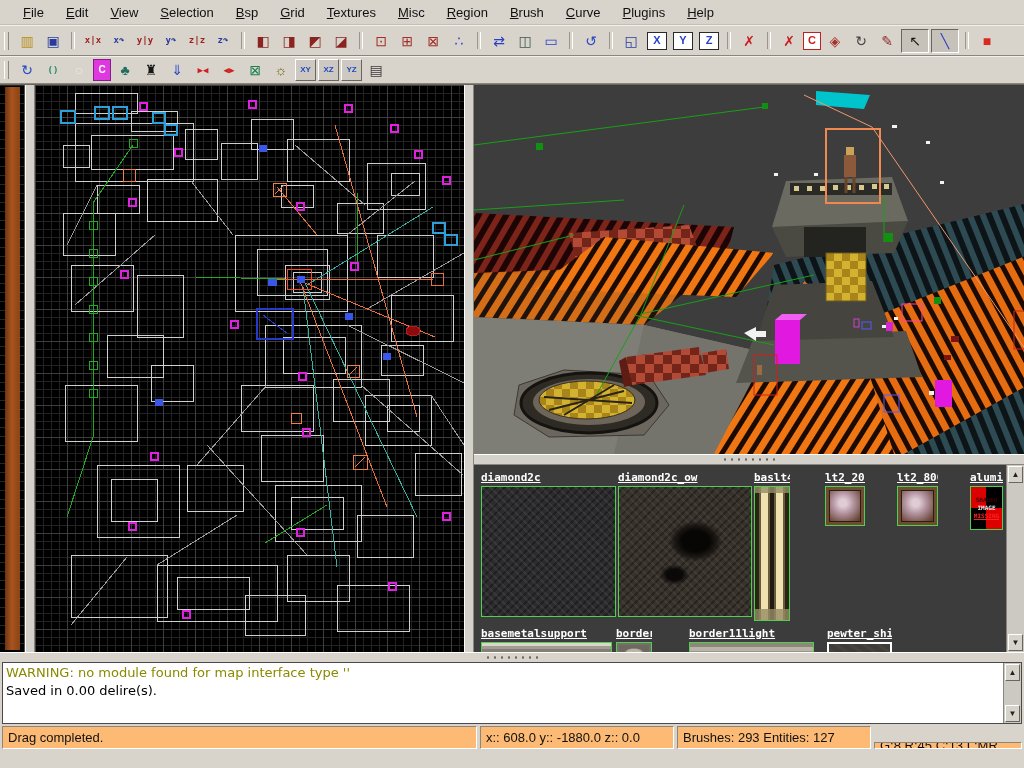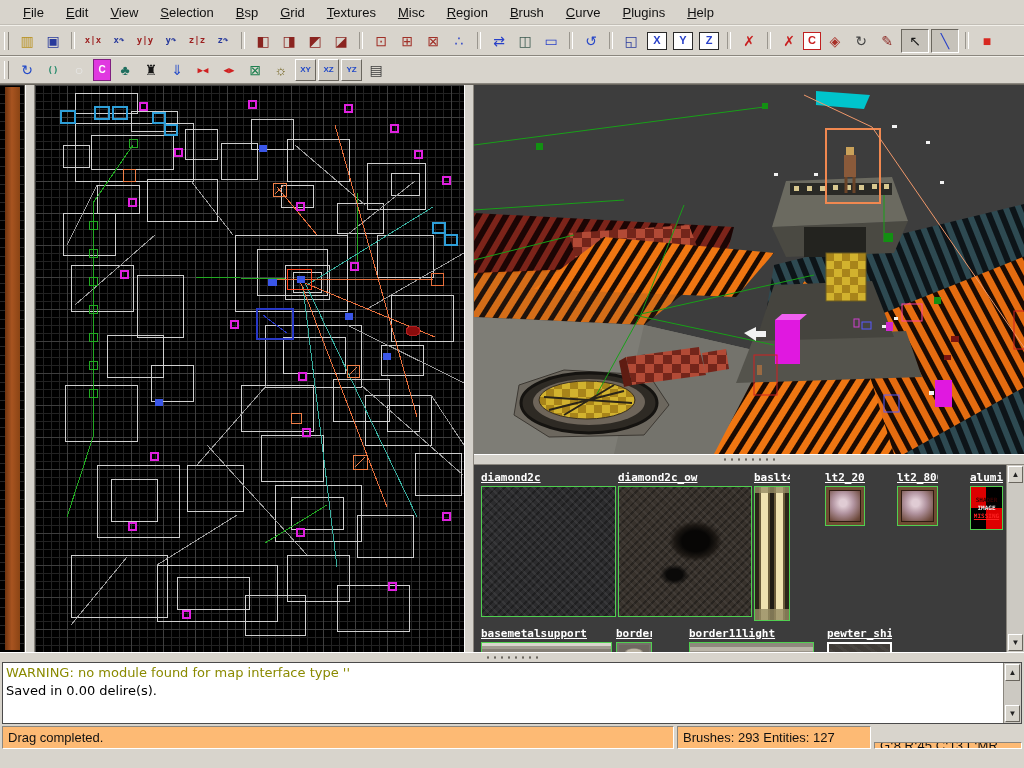--- a/index.html
+++ b/index.html
@@ -568,17 +568,18 @@
         <div class="cline" style="color: rgb(0, 0, 0);">Saved in 0.00 delire(s).</div>
       </div>
     <div class="sbar">
       <div class="arr up">▲</div>
       <div class="arr dn">▼</div>
     </div>
   </div>
 
   <div id="statusbar">
       <div class="cell" style="flex: 1 1 0%;">Drag completed.</div>
+      <div class="cell" style="width: 182px;">x:: 608.0  y:: -1880.0  z:: 0.0</div>
       <div class="cell" style="width: 182px;">Brushes: 293 Entities: 127</div>
       <div class="cell" style="width: 136px; margin-top: 16px;">G:8 R:45 C:13 L:MR</div>
     </div>
 
 </div>
 
 </body></html>

